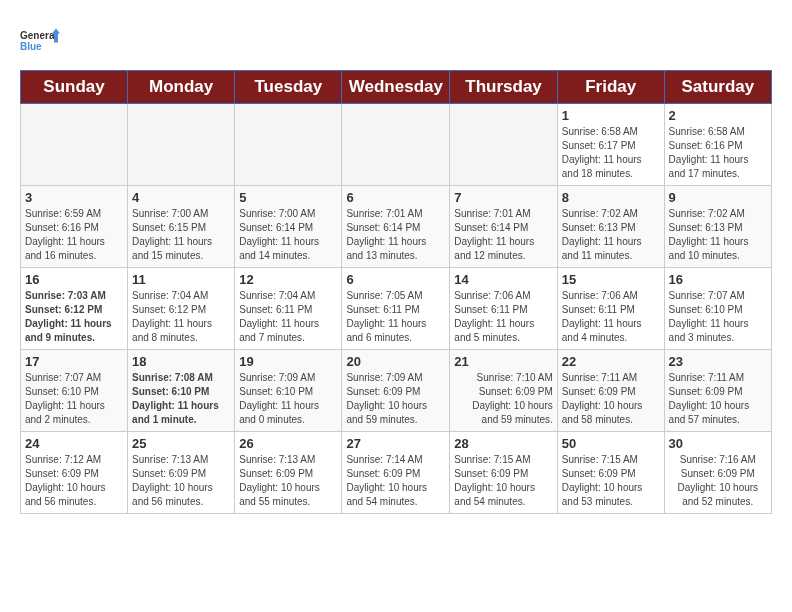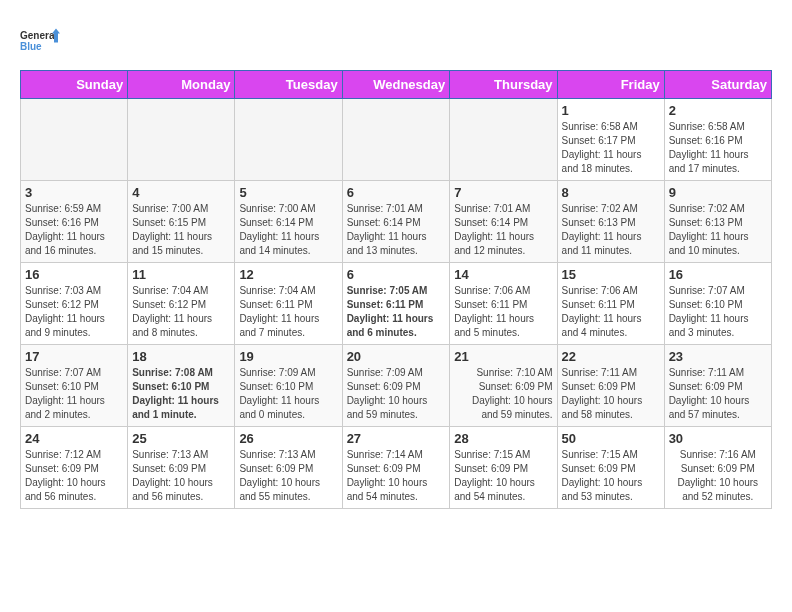--- a/index.html
+++ b/index.html
@@ -32,25 +32,25 @@
     .location-title {
       font-size: 16px;
       color: #555;
     }
     .calendar {
       width: 100%;
       border-collapse: collapse;
       font-size: 11px;
     }
     .calendar th {
-      background-color: #d946ef;
+      background-color: #7f1d1d;
       color: #fff;
       padding: 6px 4px;
-      text-align: right;
-      font-size: 13px;
+      text-align: center;
+      font-size: 17px;
       border: 1px solid #3a6ab8;
     }
     .calendar td {
       border: 1px solid #ccc;
       vertical-align: top;
       padding: 4px;
       width: 108px;
       min-height: 80px;
       background: #fff;
     }
@@ -162,39 +162,39 @@
         <td>
           <span class="day-number">9</span>
           <div class="day-info" style="white-space: pre-line;">Sunrise: 7:02 AM
 Sunset: 6:13 PM
 Daylight: 11 hours and 10 minutes.</div>
         </td>
       </tr>
       <tr>
         <td>
           <span class="day-number">16</span>
-          <div class="day-info" style="white-space: pre-line;">Sunrise: 7:03 AM
+          <div class="day-info" style="white-space: pre-line; font-weight: bold;">Sunrise: 7:03 AM
 Sunset: 6:12 PM
 Daylight: 11 hours and 9 minutes.</div>
         </td>
         <td>
           <span class="day-number">11</span>
           <div class="day-info" style="white-space: pre-line;">Sunrise: 7:04 AM
 Sunset: 6:12 PM
 Daylight: 11 hours and 8 minutes.</div>
         </td>
         <td>
           <span class="day-number">12</span>
           <div class="day-info" style="white-space: pre-line;">Sunrise: 7:04 AM
 Sunset: 6:11 PM
 Daylight: 11 hours and 7 minutes.</div>
         </td>
         <td>
           <span class="day-number">6</span>
-          <div class="day-info" style="white-space: pre-line; font-weight: bold;">Sunrise: 7:05 AM
+          <div class="day-info" style="white-space: pre-line;">Sunrise: 7:05 AM
 Sunset: 6:11 PM
 Daylight: 11 hours and 6 minutes.</div>
         </td>
         <td>
           <span class="day-number">14</span>
           <div class="day-info" style="white-space: pre-line;">Sunrise: 7:06 AM
 Sunset: 6:11 PM
 Daylight: 11 hours and 5 minutes.</div>
         </td>
         <td>

